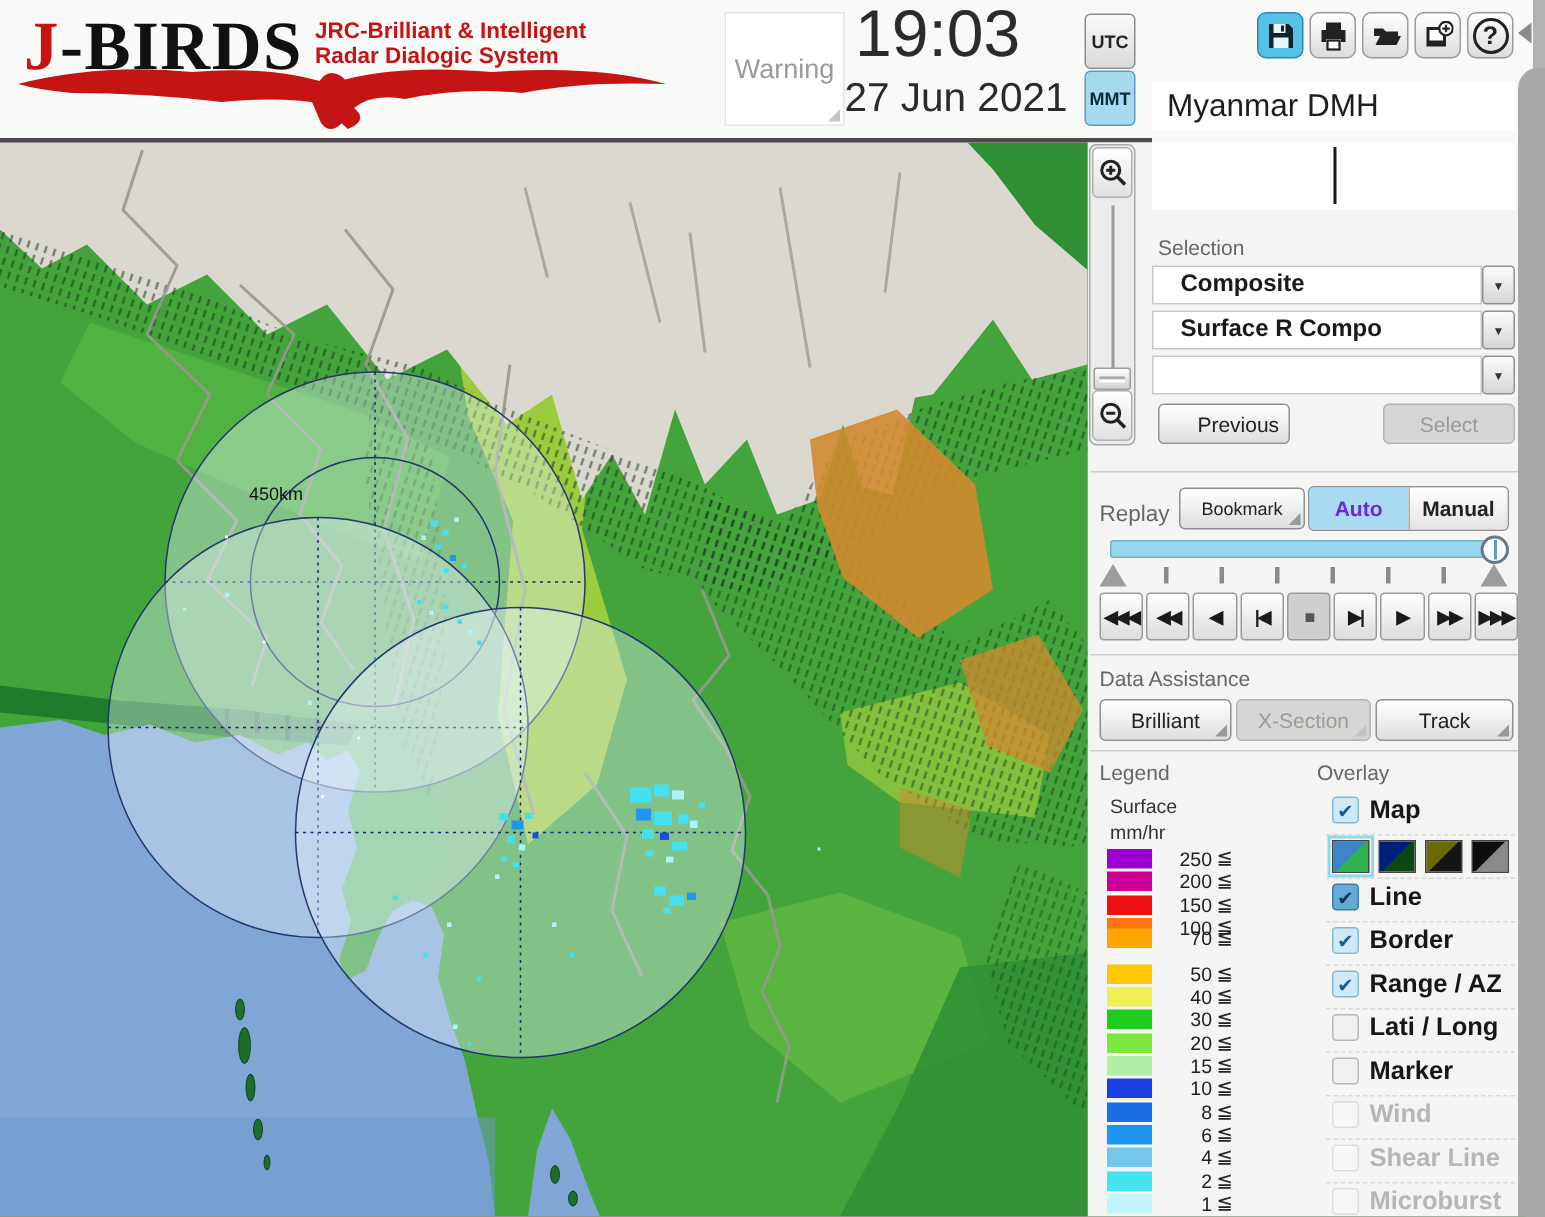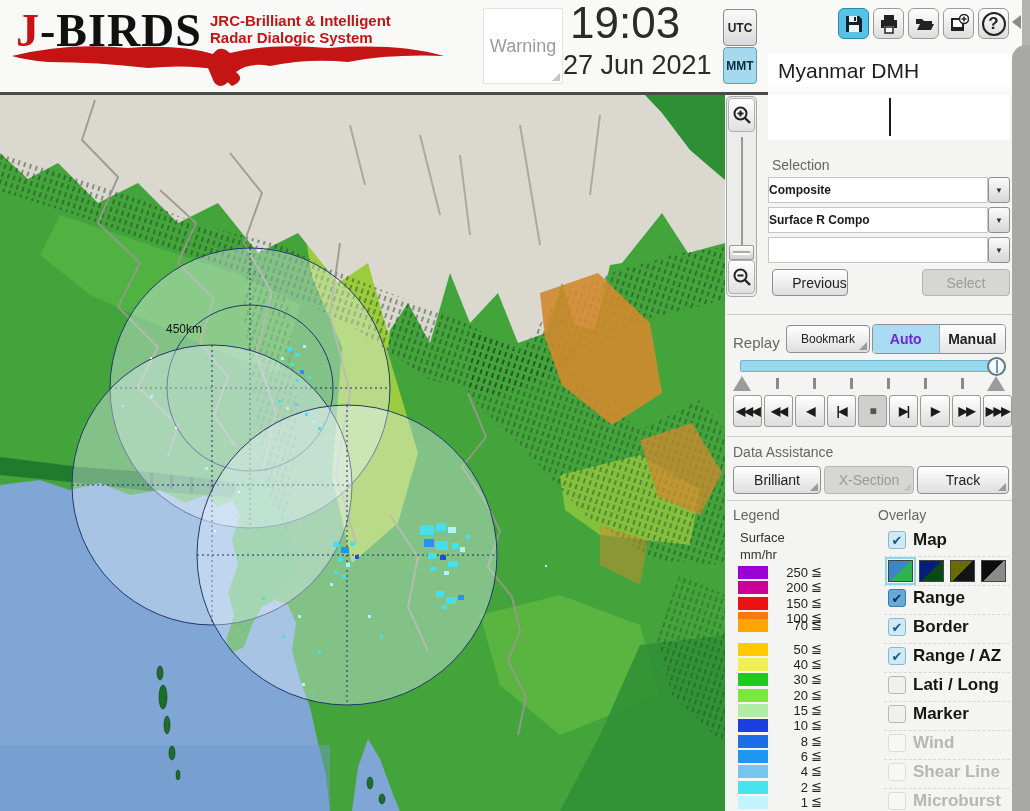--- a/index.html
+++ b/index.html
@@ -44,31 +44,31 @@
   
   #panel-bg{left:725px;top:95px;width:287px;height:716px;background:#f4f4f2;}
   #station-box{left:768px;top:54px;width:242px;height:33px;background:#fff;display:flex;align-items:center;}
   #station-box span{font-size:21px;color:#1e1e1e;padding-left:10px;}
   #info-box{left:768px;top:95px;width:242px;height:45px;background:#fff;}
   #info-box .vline{position:absolute;left:121px;top:3px;width:2px;height:38px;background:#1a1a1a;}
 
   .sec-label{font-size:14px;color:#666;}
   #selection-label{left:772px;top:157px;}
   .combo-field{width:220px;height:26px;background:#fff;border:1px solid #c6c6c4;box-sizing:border-box;
-               display:flex;align-items:center;font-size:12px;font-weight:600;color:#1a1a1a;padding-left:0;}
+               display:flex;align-items:center;font-size:16px;font-weight:600;color:#1a1a1a;padding-left:18px;}
   .combo-arrow{width:22px;height:26px;border:1px solid #8f8f8f;border-radius:3px;box-sizing:border-box;
                background:linear-gradient(#fbfbfb,#d6d6d6);display:flex;align-items:center;justify-content:center;
                font-size:8px;color:#333;}
   #combo1{left:768px;top:177px;} #combo1-btn{left:988px;top:177px;}
   #combo2{left:768px;top:207px;} #combo2-btn{left:988px;top:207px;}
   #combo3{left:768px;top:237px;} #combo3-btn{left:988px;top:237px;}
   .btn{border:1px solid #8f8f8f;border-radius:4px;background:linear-gradient(#ffffff,#dedede);
        display:flex;align-items:center;justify-content:center;font-size:14px;color:#222;box-sizing:border-box;}
   .btn.disabled{background:#d6d6d4;border-color:#b4b4b2;color:#9a9a98;}
-  #btn-previous{left:772px;top:269px;width:76px;height:27px;padding-left:19px;}
+  #btn-previous{left:772px;top:269px;width:88px;height:27px;padding-left:19px;}
   #btn-select{left:922px;top:269px;width:88px;height:27px;}
 
   .hdiv{height:1px;background:#ccc;}
   #div1{left:727px;top:314px;width:285px;} #div2{left:727px;top:436px;width:285px;} #div3{left:727px;top:500px;width:285px;}
 
   #replay-label{left:733px;top:322px;font-size:15px;color:#666;margin-top:12px;}
   #btn-bookmark{left:786px;top:325px;width:84px;height:28px;font-size:12px;position:absolute;}
   #automan{left:872px;top:324px;width:134px;height:30px;border:1px solid #8f8f8f;border-radius:4px;
            display:flex;overflow:hidden;background:#fff;box-sizing:border-box;}
   #automan .half{flex:1;display:flex;align-items:center;justify-content:center;font-size:14px;font-weight:bold;color:#222;}
@@ -370,21 +370,21 @@
   <div class="abs ov-sep" style="top:556px"></div>
   <div id="map-swatches" class="abs">
     <div class="map-sw selected" style="background: linear-gradient(135deg, rgb(60, 134, 200) 49%, rgb(46, 180, 78) 51%);"></div>
     <div class="map-sw" style="background: linear-gradient(135deg, rgb(0, 31, 122) 49%, rgb(10, 74, 18) 51%);"></div>
     <div class="map-sw" style="background: linear-gradient(135deg, rgb(107, 107, 0) 49%, rgb(20, 20, 20) 51%);"></div>
     <div class="map-sw" style="background: linear-gradient(135deg, rgb(13, 13, 13) 49%, rgb(138, 138, 138) 51%);"></div>
   </div>
   <div class="abs ov-sep" style="top:585px"></div>
   <div class="abs ov-row" style="top:588px">
     <span class="cb focus">✔</span>
-    <span class="ov-label">Range</span>
+    <span class="ov-label">Line</span>
   </div>
   <div class="abs ov-sep" style="top:614px"></div>
   <div class="abs ov-row" style="top:617px">
     <span class="cb checked">✔</span>
     <span class="ov-label">Border</span>
   </div>
   <div class="abs ov-sep" style="top:643px"></div>
   <div class="abs ov-row" style="top:646px">
     <span class="cb checked">✔</span>
     <span class="ov-label">Range / AZ</span>

